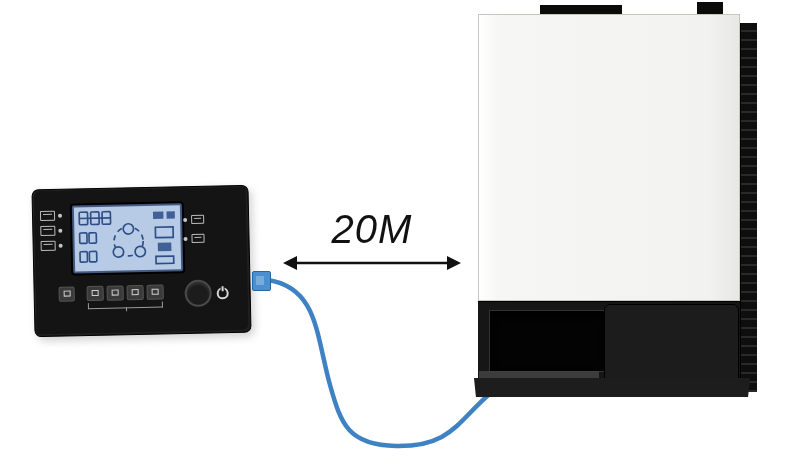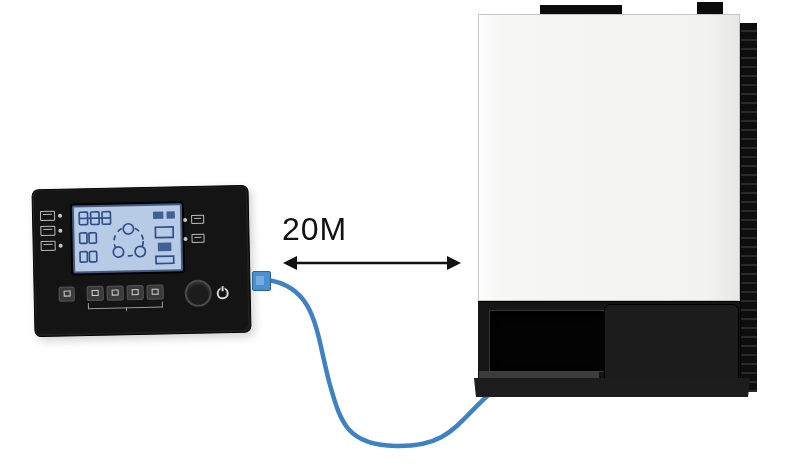--- a/index.html
+++ b/index.html
@@ -76,22 +76,22 @@
   .connector {
     position: absolute; left: 252px; top: 271px; width: 17px; height: 18px;
     background: var(--connector-blue, #4a8fd0);
     border: 1px solid #2a659f; border-radius: 2px;
   }
   .connector::after { content: ""; position: absolute; left: 3px; top: 4px; width: 8px; height: 9px; background: rgba(255,255,255,.25); }
 
   
   .distance { position: absolute; left: 282px; top: 208px; width: 180px; }
   .distance-label {
-    font-size: 32px; line-height: 42px;
-    color: var(--arrow-black, #111); letter-spacing: 1px;
+    text-align: center; font-size: 40px; line-height: 42px;
+    color: var(--arrow-black, #111); letter-spacing: 1px; font-style: italic;
   }
   .arrow-svg { display: block; width: 180px; height: 22px; margin-top: 2px; }
   .arrow-line { stroke: var(--arrow-black, #111); stroke-width: 2.5; }
   .arrow-head { fill: var(--arrow-black, #111); }
 
   
   .cable { position: absolute; left: 0; top: 0; pointer-events: none; }
   .cable-path { fill: none; stroke: var(--cable-blue, #3f82c4); stroke-width: 4.5; stroke-linecap: round; }
 
   

